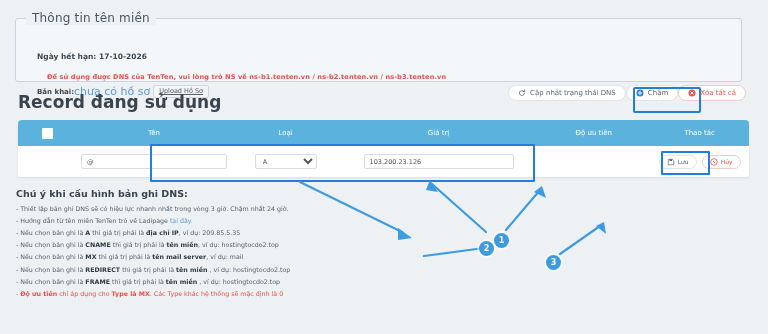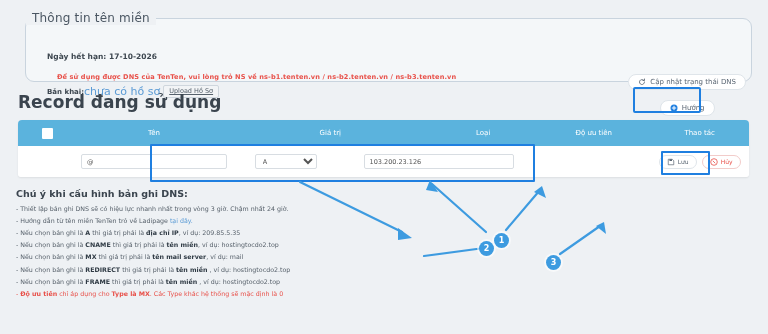--- a/index.html
+++ b/index.html
@@ -7,22 +7,22 @@
     width:768px;height:334px;overflow:hidden;
     background:#eef1f4;
     font-family:"DejaVu Sans","Liberation Sans",sans-serif;
     color:#333;
     position:relative;
   }
   .page{position:absolute;inset:0;}
 
   
   .domain-box{
-    position:absolute;left:25px;top:18px;width:725px;height:62px;
-    border:1px solid #c9d4de;border-radius:9px;background:#f4f7f9;
+    position:absolute;left:15px;top:18px;width:725px;height:62px;
+    border:1px solid #c9d4de;border-radius:3px;background:#f4f7f9;
   }
   .domain-legend{
     position:absolute;left:26px;top:11px;background:#eef1f4;
     padding:0 6px;font-size:12px;color:#4a5662;letter-spacing:.2px;
   }
   .expiry{
     position:absolute;left:21px;top:33px;font-size:7.5px;font-weight:bold;color:#3d4750;
   }
   .ns-warn{
     position:absolute;left:21px;top:54px;font-size:6.6px;color:#e8514a;font-weight:bold;
@@ -33,21 +33,21 @@
   .declare-value{font-size:11px;color:#5b9bd5;}
   .upload-btn{
     font-size:6.5px;color:#55606b;background:#f2f4f6;border:1px solid #cfd6dd;
     border-radius:2px;padding:2px 5px;line-height:1;cursor:pointer;margin-left:3px;text-decoration:underline;
   }
 
   
   .section-title{
     position:absolute;left:18px;top:92px;font-size:17px;font-weight:bold;color:#3a444e;
   }
-  .toolbar{position:absolute;right:22px;top:74px;display:flex;align-items:center;gap:10px;flex-direction:column;}
+  .toolbar{position:absolute;right:22px;top:85px;display:flex;align-items:center;gap:0;}
   .pill{
     display:flex;align-items:center;gap:4px;
     background:#fff;border:1px solid #dfe5ea;border-radius:11px;
     padding:3px 9px;font-size:7px;color:#5a6673;cursor:pointer;white-space:nowrap;
   }
   .pill.danger{color:#e8514a;border-color:#f2ccca;}
   .ico{display:inline-block;width:8px;height:8px;position:relative;flex:none;}
   .ico svg{display:block;width:8px;height:8px;}
   .add-highlight{
     position:absolute;border:2px solid #1f7fe0;border-radius:2px;
@@ -147,42 +147,42 @@
       </span>
       <span>Cập nhật trạng thái DNS</span>
     </div>
     <div class="pill">
       <span class="ico">
         <svg viewBox="0 0 16 16">
             <circle cx="8" cy="8" r="7" fill="#1f7fe0"></circle>
             <path d="M8 4.5v7M4.5 8h7" stroke="#fff" stroke-width="2" stroke-linecap="round"></path>
           </svg>
       </span>
-      <span>Hướng</span>
+      <span>Chậm</span>
     </div>
     <div class="pill danger">
       <span class="ico">
         <svg viewBox="0 0 16 16">
             <circle cx="8" cy="8" r="7" fill="#e8514a"></circle>
             <path d="M5.5 5.5l5 5M10.5 5.5l-5 5" stroke="#fff" stroke-width="1.9" stroke-linecap="round"></path>
           </svg>
       </span>
       <span>Xóa tất cả</span>
     </div>
   </div>
   <div class="add-highlight"></div>
 
   <div class="table">
     <div class="thead">
       <div class="th th-check">
         <span class="hdr-check"></span>
       </div>
       <div class="th c-name">Tên</div>
+      <div class="th c-type">Loại</div>
       <div class="th c-value">Giá trị</div>
-      <div class="th c-type">Loại</div>
       <div class="th c-prio">Độ ưu tiên</div>
       <div class="th c-act">Thao tác</div>
     </div>
     <div class="tbody">
       <div class="td th-check"></div>
       <div class="td c-name">
         <input class="inp inp-name" value="@" style="">
       </div>
       <div class="td c-type">
         <select class="sel"><option value="A">A</option><option value="CNAME">CNAME</option><option value="MX">MX</option><option value="TXT">TXT</option><option value="REDIRECT">REDIRECT</option><option value="FRAME">FRAME</option></select>

